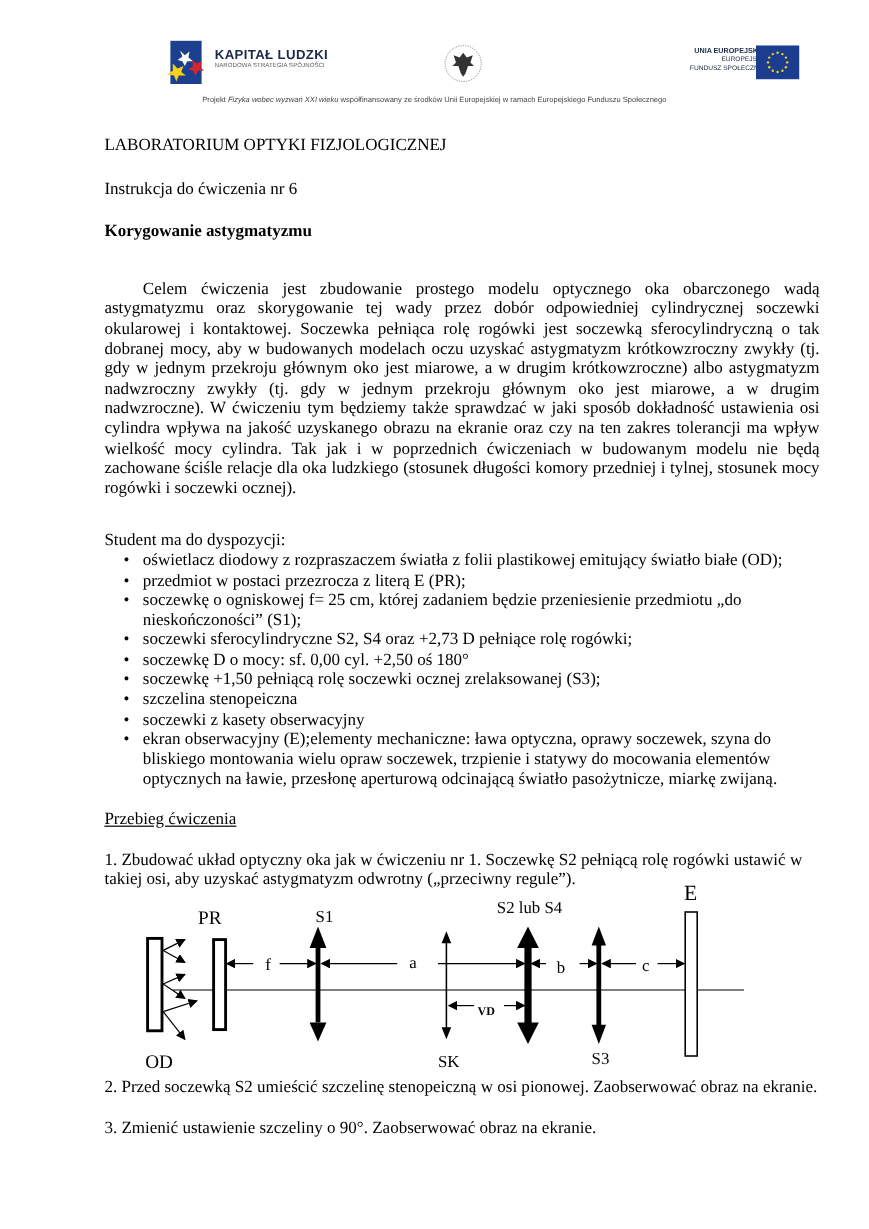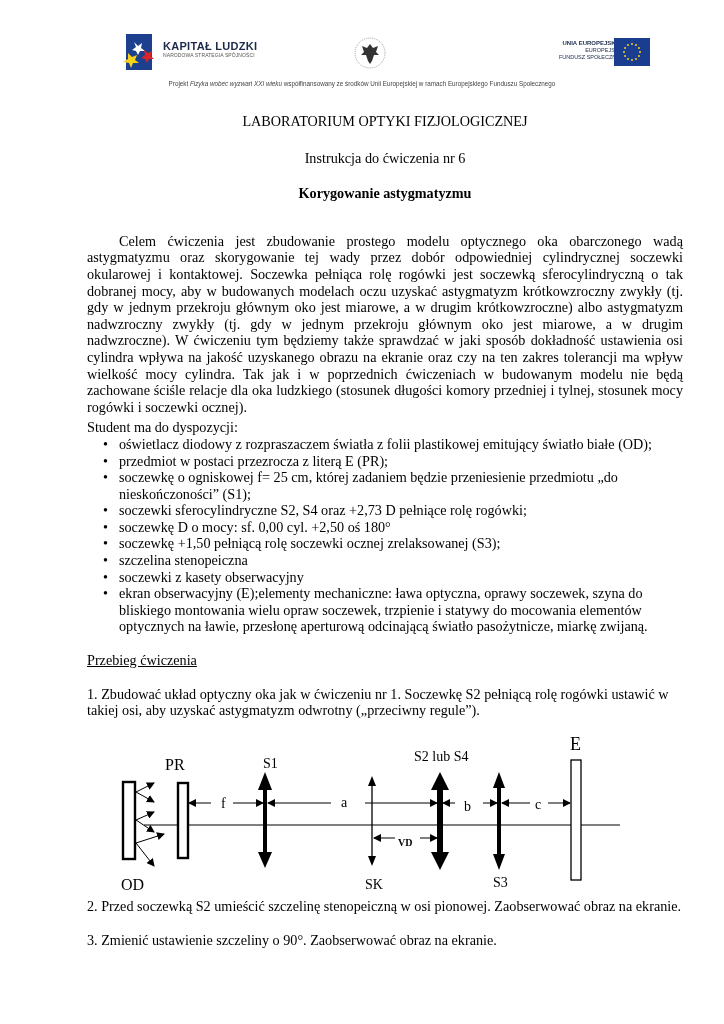--- a/index.html
+++ b/index.html
@@ -1,38 +1,38 @@
 <!DOCTYPE html>
 <html><head>
 <meta charset="utf-8">
 <style>
   html, body { margin: 0; padding: 0; background: #ffffff; }
   body { width: 724px; height: 1024px; position: relative; overflow: hidden;
          font-family: "Liberation Serif", "DejaVu Serif", serif; color: #000; }
-  .header-logos { position: absolute; top: 26px; left: 0; width: 639px; height: 50px; }
+  .header-logos { position: absolute; top: 26px; left: 16px; width: 639px; height: 50px; }
   .kl-logo { position: absolute; left: 120px; top: 6px; width: 40px; height: 40px; }
   .kl-text { position: absolute; left: 163px; top: 14px; }
   .kl-title { font-family: "Liberation Sans", "DejaVu Sans", sans-serif; font-size: 11px; font-weight: bold; color: #1b2a4a; letter-spacing: 0.3px; line-height: 12px; }
   .kl-sub { font-family: "Liberation Sans", "DejaVu Sans", sans-serif; font-size: 5px; color: #555; line-height: 7px; letter-spacing: 0.1px; }
   .uw-seal { position: absolute; left: 353px; top: 10px; width: 34px; height: 34px; }
   .eu-text { position: absolute; left: 510px; top: 14px; width: 110px; text-align: right;
              font-family: "Liberation Sans", "DejaVu Sans", sans-serif; font-size: 5.5px; color: #1b2a4a; line-height: 7px; }
   .eu-text .eu-strong { font-weight: bold; font-size: 6px; }
   .eu-flag { position: absolute; left: 614px; top: 12px; width: 36px; height: 28px; background: #1a3d8f; }
   .project-line { position: absolute; top: 80px; left: 0; width: 764px; text-align: center;
                   font-family: "Liberation Sans", "DejaVu Sans", sans-serif; font-size: 6.3px; color: #444; }
   .project-line i { font-style: italic; }
 
   .doc { position: absolute; left: 87px; top: 113px; width: 596px; font-size: 14.2px; line-height: 16.6px; }
-  .center { text-align: center; }
+  .center { text-align: left; }
   .t1 { margin-top: 0; }
   .t2 { margin-top: 20px; }
   .t3 { margin-top: 19px; font-weight: bold; }
   .para { margin-top: 31px; text-align: justify; text-indent: 32px; }
-  .p2 { margin-top: 4px; }
+  .p2 { margin-top: 27px; }
   ul.list { margin: 0; padding-left: 0; list-style: none; }
   ul.list li { position: relative; padding-left: 32px; }
   ul.list li .bullet { position: absolute; left: 16px; top: 0; }
   .section-title { margin-top: 17px; text-decoration: underline; }
   .step { margin-top: 17px; }
   .step.justify { text-align: justify; }
 
   .diagram { position: absolute; left: 100px; top: 730px; width: 520px; height: 170px; }
   .after-diagram { position: absolute; left: 87px; top: 898px; width: 596px; font-size: 14.2px; line-height: 16.6px; }
 </style>

